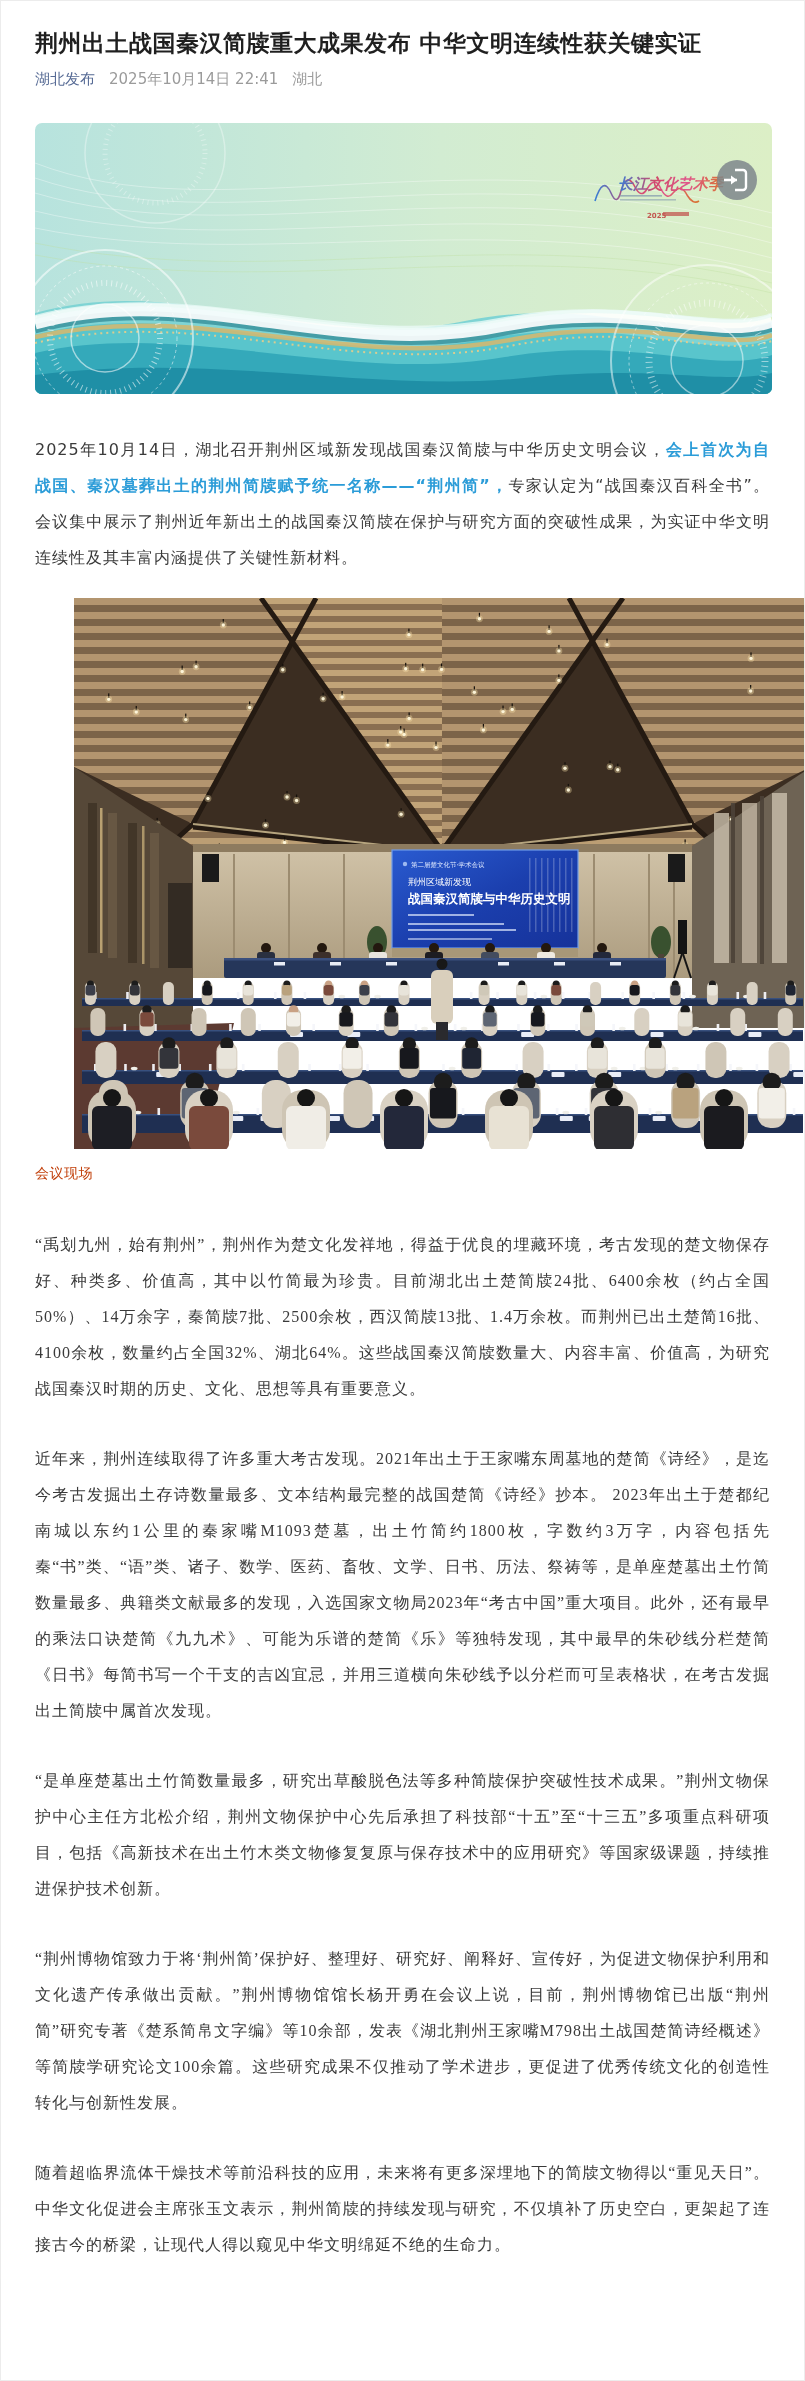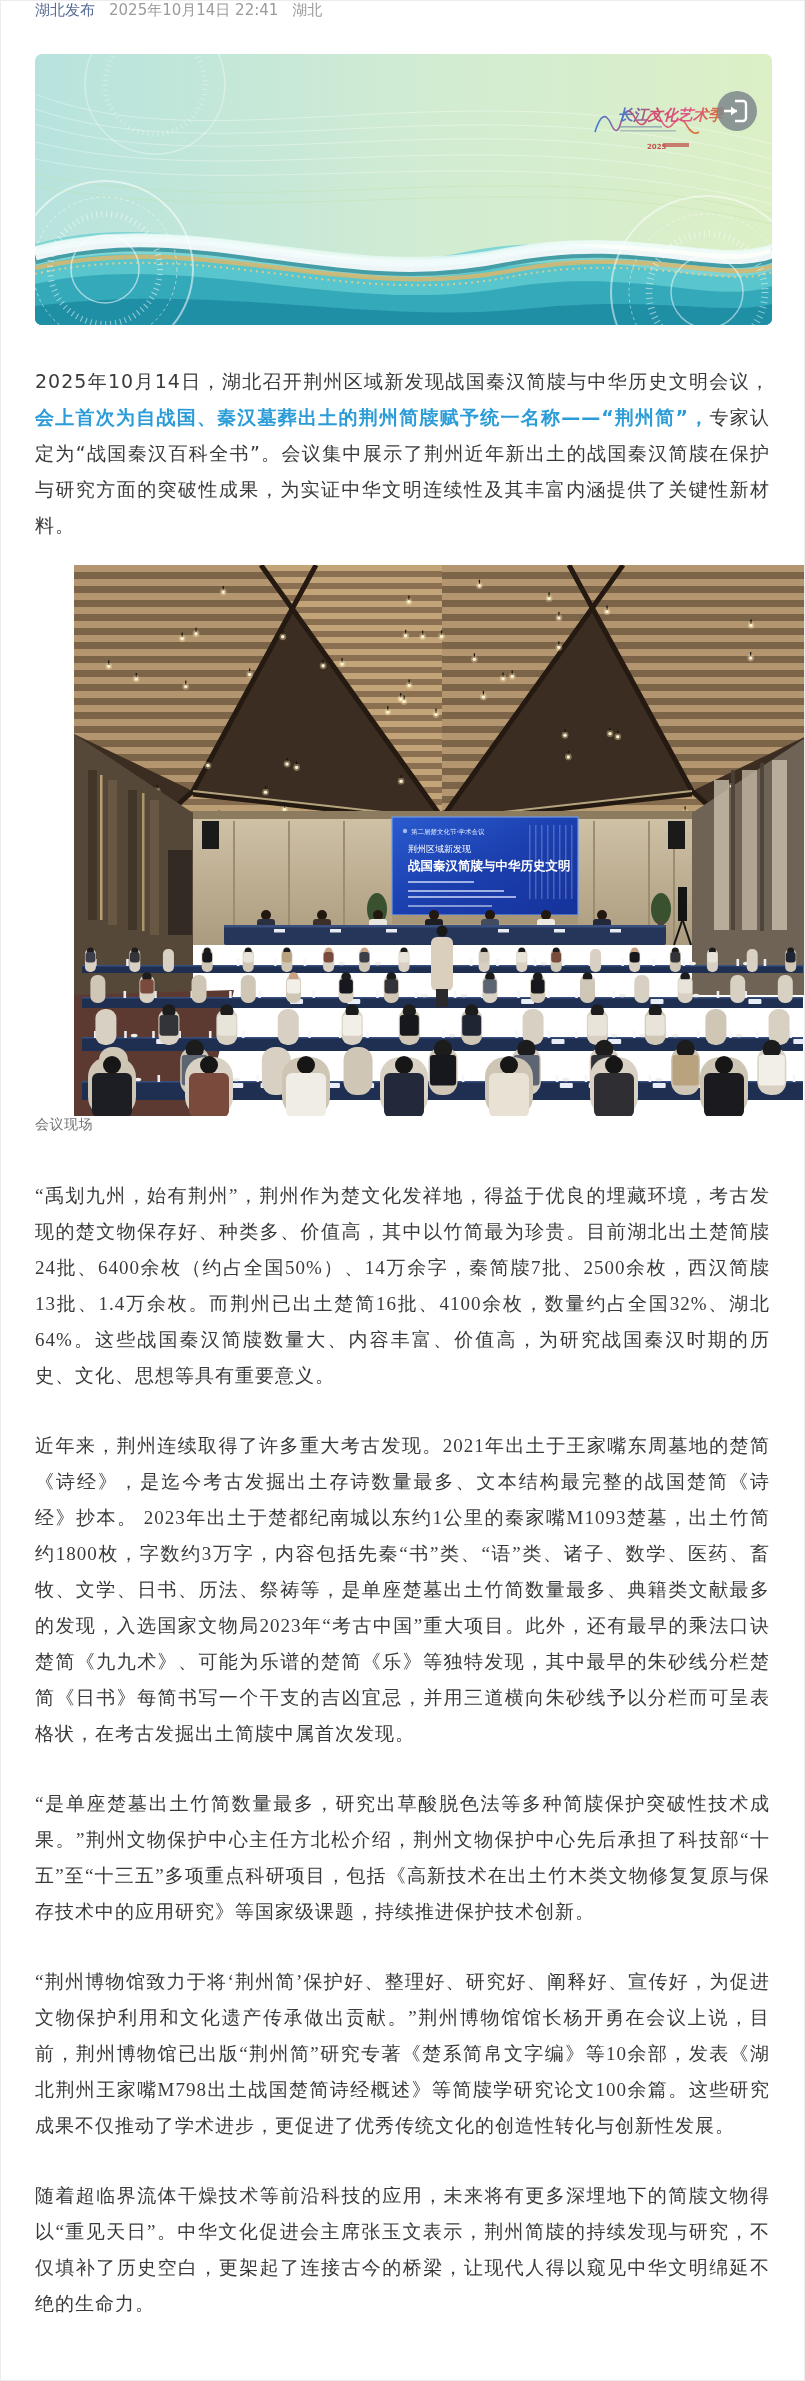--- a/index.html
+++ b/index.html
@@ -13,35 +13,36 @@
   .title{
     padding-top:26px;margin:0 0 10px;
     font-size:23px;line-height:1.45;font-weight:700;color:#1f1f1f;
     letter-spacing:.5px;
   }
   .byline{font-size:15px;color:#9b9b9b;margin:0 0 34px;display:flex;gap:14px;align-items:flex-end;}
   .byline .source{color:#576b95;cursor:pointer;}
   .media{display:block;width:737px;height:auto;}
   .banner-wrap{margin:0 0 38px;}
   .lead,.para{
-    font-size:19px;line-height:36px;letter-spacing:1px;
+    font-size:16px;line-height:36px;letter-spacing:1px;
     text-align:justify;color:#3a3a3a;margin:0 0 22px;
   }
   .para{margin:0 0 34px;font-family:Liberation Serif, serif;}
   .hl{color:#2b9cd8;font-weight:700;}
-  .caption{font-size:14px;color:#737373;margin:0 0 0;letter-spacing:.5px;}
+  .caption{font-size:14px;color:#c2410c;margin:16px 0 0;letter-spacing:.5px;}
   .article-body{margin-top:44px;}
   .photo-wrap{margin:0;padding-left:39px;}
 </style>
 </head>
 <body>
 
 <div class="page">
   <div class="content">
 
+    <h1 class="title">荆州出土战国秦汉简牍重大成果发布 中华文明连续性获关键实证</h1>
 
     <div class="byline">
       <span class="source">湖北发布</span>
       <span>2025年10月14日 22:41</span>
       <span>湖北</span>
     </div>
 
     <div class="banner-wrap">
       <svg class="media" viewBox="0 0 737 271">
         <defs>

